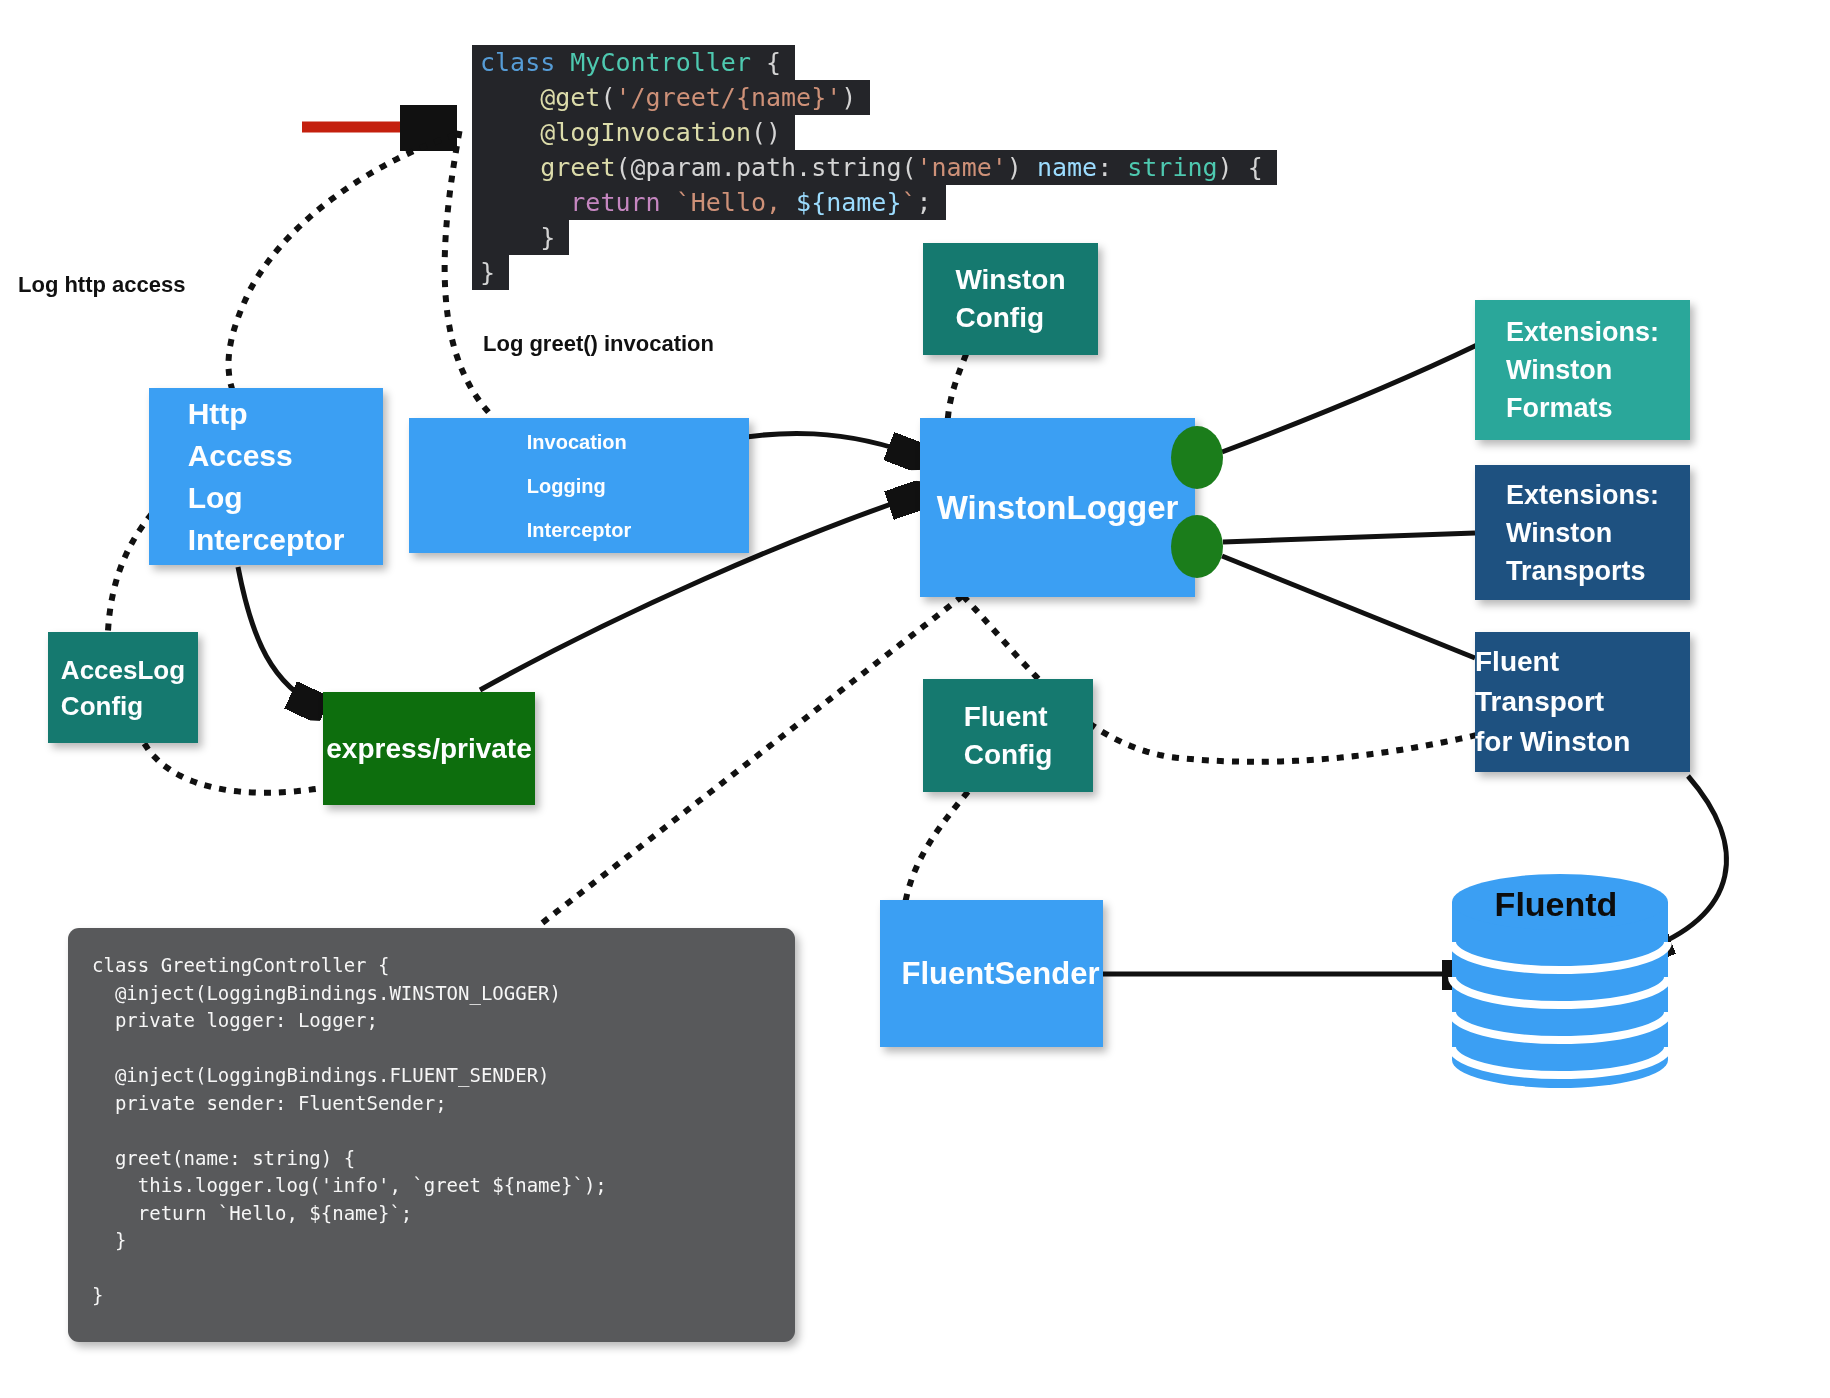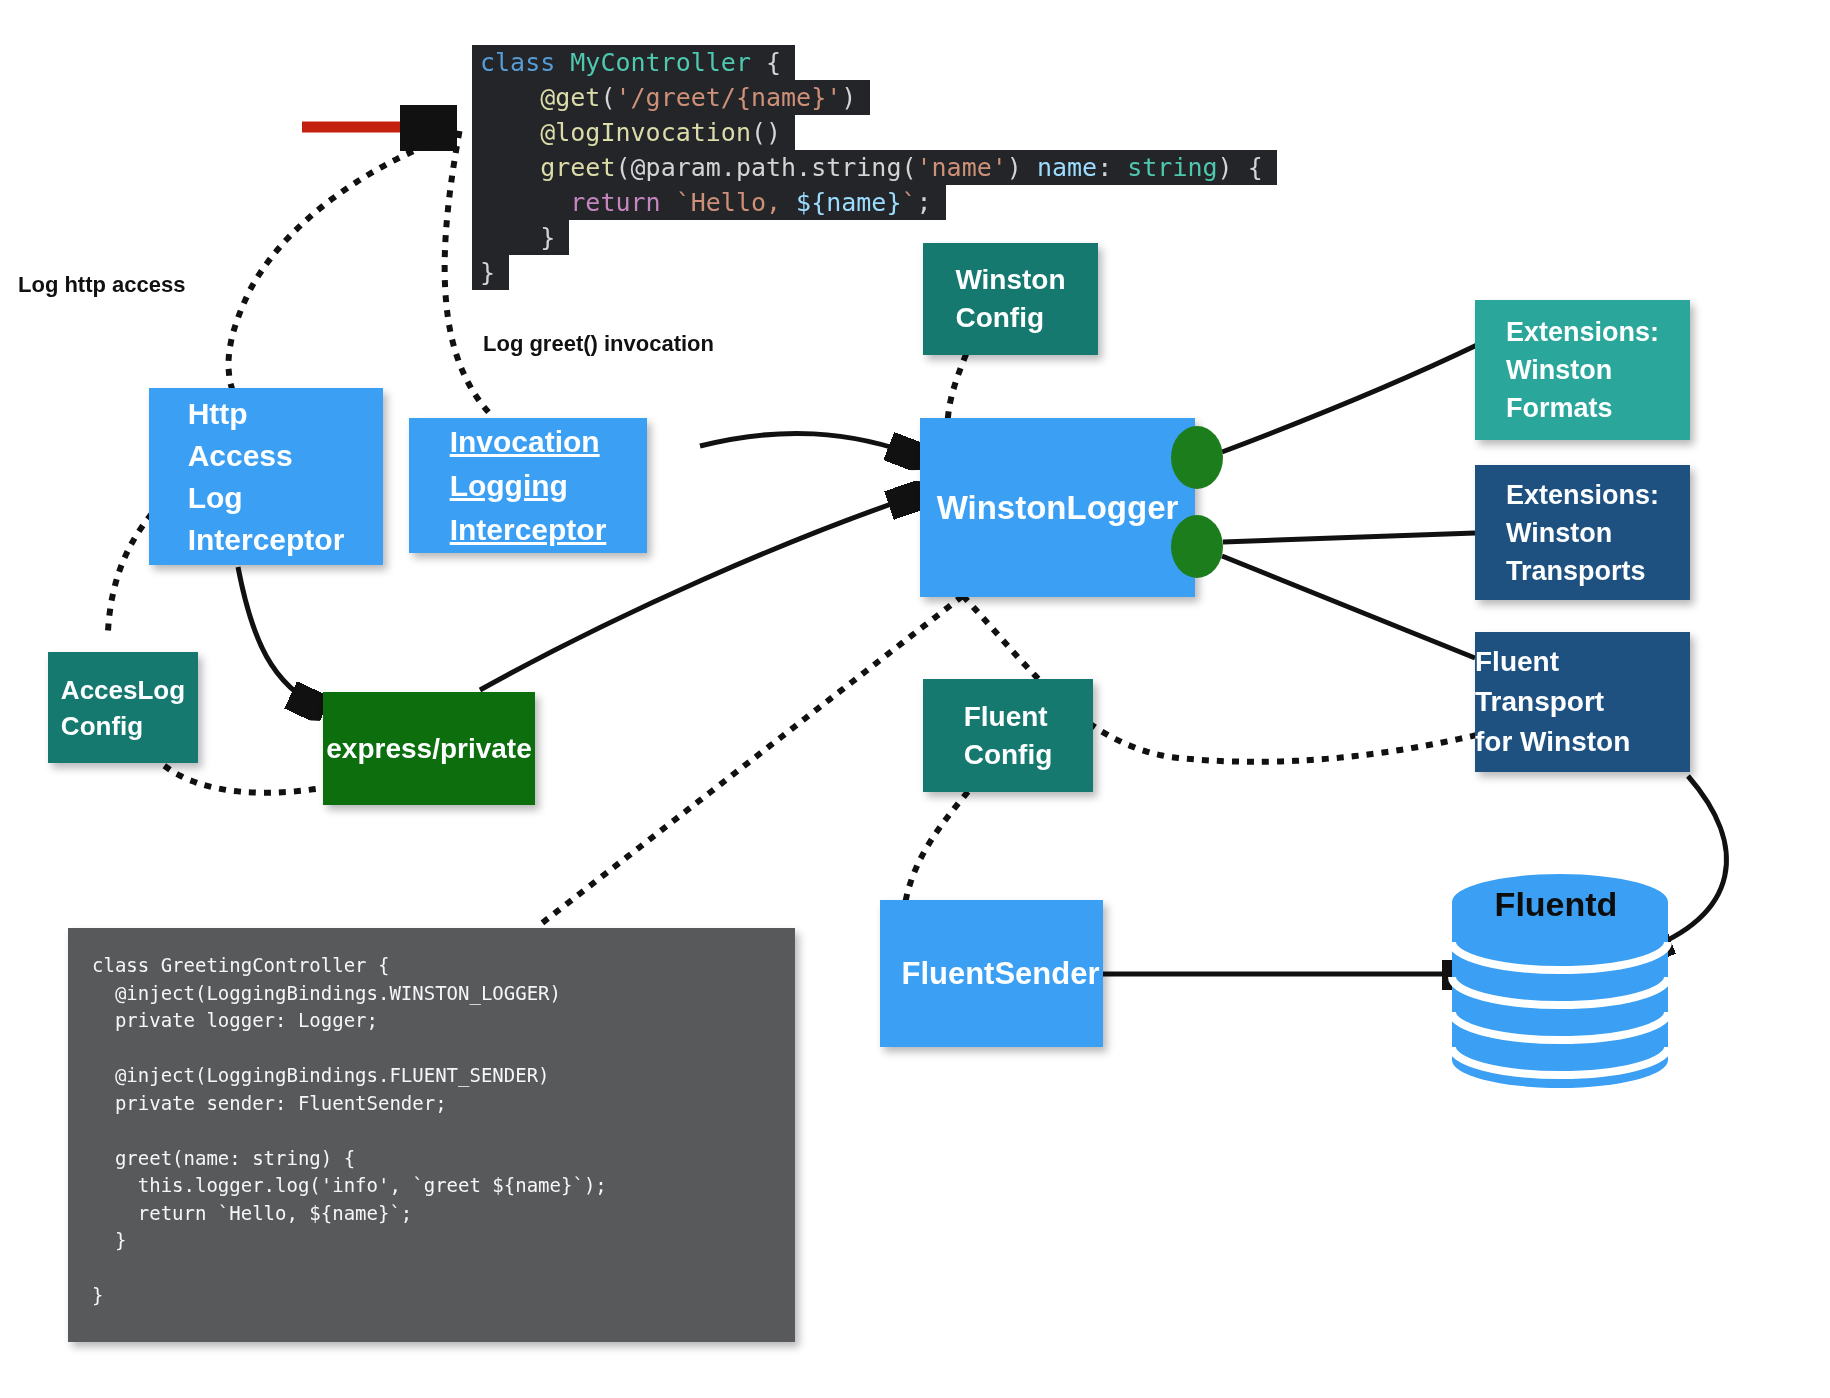--- a/index.html
+++ b/index.html
@@ -23,21 +23,21 @@
   .lbl{position:absolute;z-index:2;color:var(--ink);font-weight:bold;white-space:nowrap;}
   .codetop{position:absolute;left:472px;top:45px;z-index:2;color:var(--tok_plain);
            font-family:"DejaVu Sans Mono",monospace;font-size:25px;line-height:35px;white-space:pre;}
   .codetop .cl{background:var(--code_bg);display:table;padding:0 14px 0 8px;}
   .tk-kw{color:var(--tok_kw);} .tk-type{color:var(--tok_type);} .tk-str{color:var(--tok_str);}
   .tk-fn{color:var(--tok_fn);} .tk-param{color:var(--tok_param);} .tk-ctrl{color:var(--tok_ctrl);}
   .tk-plain{color:var(--tok_plain);}
   .codebottom{position:absolute;left:68px;top:928px;width:727px;height:414px;z-index:2;margin:0;
               box-sizing:border-box;background:var(--gray_code);color:#f6f6f6;
               font-family:"DejaVu Sans Mono",monospace;font-size:19px;line-height:27.5px;
-              padding:24px 0 0 24px;box-shadow:4px 5px 8px rgba(0,0,0,.28);}
+              padding:24px 0 0 24px;box-shadow:4px 5px 8px rgba(0,0,0,.28);border-radius:11px;}
   .fluentd{position:absolute;left:1448px;top:872px;z-index:2;}
   .fluentd text{font-family:"Liberation Sans",sans-serif;font-weight:bold;}
 </style>
 </head>
 <body>
 
 <div class="canvas">
 
   <svg class="wires" width="1830" height="1398" viewBox="0 0 1830 1398">
     <defs>
@@ -88,33 +88,33 @@
   }
 
 }</pre>
 
   <div class="node blue" style="left:149px;top:388px;width:234px;height:177px;font-size:30px;line-height:42px;">
     <span>Http
 Access
 Log
 Interceptor</span>
   </div>
-  <div class="node blue" style="left:409px;top:418px;width:238px;height:135px;font-size:30px;line-height:44px;text-decoration:underline;">
+  <div class="node blue" style="left:409px;top:418px;width:340px;height:135px;font-size:20px;line-height:44px;">
     <span>Invocation
 Logging
 Interceptor</span>
   </div>
   <div class="node blue" style="left:920px;top:418px;width:275px;height:179px;font-size:33px;">
     <span>WinstonLogger</span>
   </div>
   <div class="node teal" style="left:923px;top:243px;width:175px;height:112px;font-size:28px;line-height:38px;">
     <span>Winston
 Config</span>
   </div>
-  <div class="node teal" style="left:48px;top:632px;width:150px;height:111px;font-size:26px;line-height:36px;margin-top:20px;">
+  <div class="node teal" style="left:48px;top:632px;width:150px;height:111px;font-size:26px;line-height:36px;">
     <span>AccesLog
 Config</span>
   </div>
   <div class="node teal" style="left:923px;top:679px;width:170px;height:113px;font-size:28px;line-height:38px;">
     <span>Fluent
 Config</span>
   </div>
   <div class="node greenbox" style="left:323px;top:692px;width:212px;height:113px;font-size:28px;">
     <span>express/private</span>
   </div>

